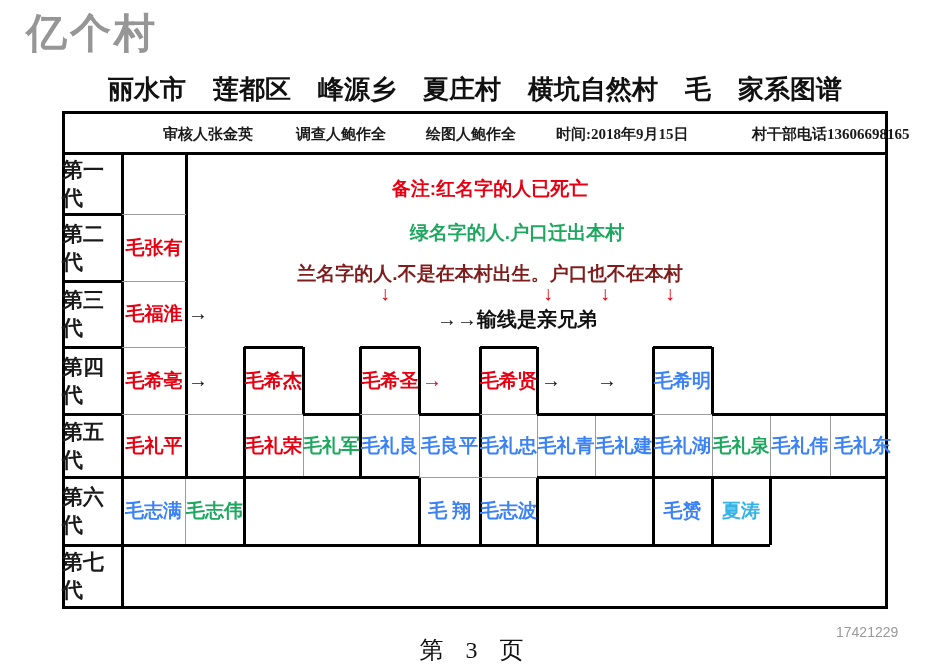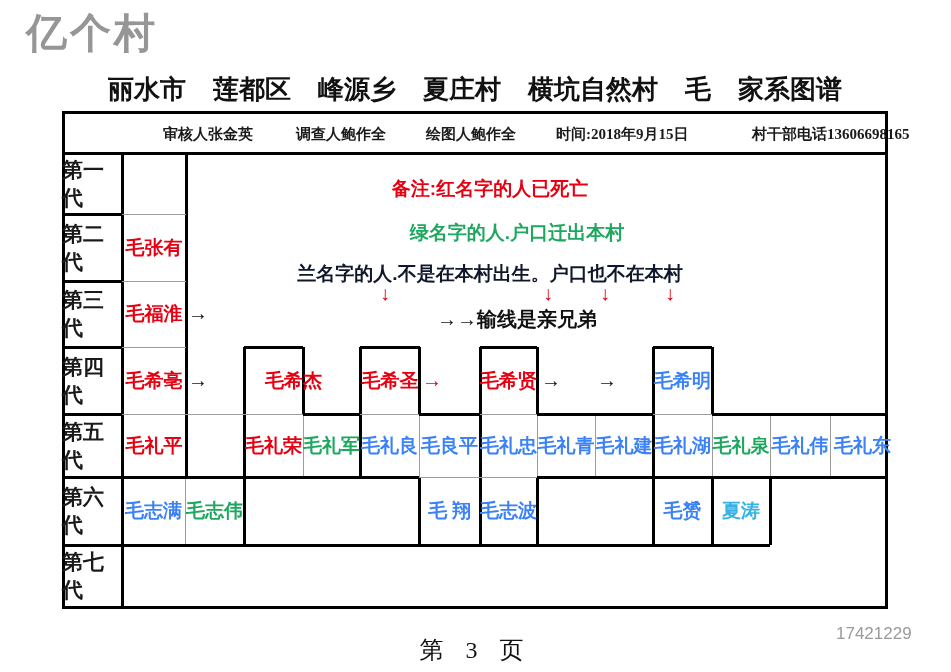--- a/index.html
+++ b/index.html
@@ -29,30 +29,30 @@
         font-size:21px;font-weight:600;}
   [data-status="deceased"]{color:#e60012;}
   [data-status="moved_out"]{color:#1ea75f;}
   [data-status="non_local"]{color:#35b3e6;}
   [data-status="normal"]{color:#3b82f6;}
   
   .legend{position:absolute;transform:translateX(-50%);font-family:"Liberation Sans",sans-serif;
         font-weight:bold;font-size:19px;white-space:nowrap;}
   .legend.red{color:#e60012;}
   .legend.green{color:#1ea75f;}
-  .legend.blue{color:#0f172a;}
+  .legend.blue{color:#7f1d1d;}
   .brothers{position:absolute;left:437px;top:306px;font-size:20px;font-weight:600;color:#111;white-space:nowrap;}
   .harrow{position:absolute;font-size:20px;font-weight:bold;line-height:22px;color:#111;}
   .harrow.red{color:#e60012;}
   .darrow{position:absolute;transform:translateX(-50%);font-size:20px;font-weight:bold;color:#e60012;line-height:22px;}
   
   .page-num{position:absolute;left:0;top:634px;width:951px;text-align:center;
         font-size:24px;letter-spacing:8px;color:#111;}
   .code{position:absolute;left:836px;top:624px;font-family:"Liberation Sans",sans-serif;
-        font-size:17px;color:#9a9a9a;}
+        font-size:14px;color:#9a9a9a;}
 </style>
 </head>
 <body>
 
 <div class="page">
 
   <div class="logo">亿个村</div>
 
   <div class="title">
     <span>丽水市</span>
@@ -146,21 +146,21 @@
       <div class="genlabel" style="left: 62px; top: 347px; width: 60px; height: 67px;">第四代</div>
       <div class="genlabel" style="left: 62px; top: 414px; width: 60px; height: 63px;">第五代</div>
       <div class="genlabel" style="left: 62px; top: 477px; width: 60px; height: 68px;">第六代</div>
       <div class="genlabel" style="left: 62px; top: 545px; width: 60px; height: 62px;">第七代</div>
       <div class="cell" data-status="deceased" style="left: 122px; top: 214px; width: 64px; height: 67px;">毛张有</div>
       <div class="cell" data-status="deceased" style="left: 122px; top: 281px; width: 64px; height: 66px;">毛福淮</div>
       <div class="cell" data-status="deceased" style="left: 122px; top: 347px; width: 64px; height: 67px;">毛希亳</div>
       <div class="cell" data-status="deceased" style="left: 122px; top: 414px; width: 64px; height: 63px;">毛礼平</div>
       <div class="cell" data-status="normal" style="left: 122px; top: 477px; width: 63px; height: 68px;">毛志满</div>
       <div class="cell" data-status="moved_out" style="left: 185px; top: 477px; width: 59px; height: 68px; font-family: Liberation Mono, monospace;">毛志伟</div>
-      <div class="cell" data-status="deceased" style="left: 244px; top: 347px; width: 59px; height: 67px; margin-left: 20px;">毛希杰</div>
+      <div class="cell" data-status="deceased" style="left: 244px; top: 347px; width: 59px; height: 67px;">毛希杰</div>
       <div class="cell" data-status="deceased" style="left: 360px; top: 347px; width: 60px; height: 67px;">毛希圣</div>
       <div class="cell" data-status="deceased" style="left: 480px; top: 347px; width: 57px; height: 67px;">毛希贤</div>
       <div class="cell" data-status="normal" style="left: 653px; top: 347px; width: 59px; height: 67px;">毛希明</div>
       <div class="cell" data-status="deceased" style="left: 244px; top: 414px; width: 59px; height: 63px;">毛礼荣</div>
       <div class="cell" data-status="moved_out" style="left: 303px; top: 414px; width: 57px; height: 63px;">毛礼军</div>
       <div class="cell" data-status="normal" style="left: 360px; top: 414px; width: 59px; height: 63px;">毛礼良</div>
       <div class="cell" data-status="normal" style="left: 419px; top: 414px; width: 61px; height: 63px;">毛良平</div>
       <div class="cell" data-status="normal" style="left: 480px; top: 414px; width: 57px; height: 63px;">毛礼忠</div>
       <div class="cell" data-status="normal" style="left: 537px; top: 414px; width: 58px; height: 63px;">毛礼青</div>
       <div class="cell" data-status="normal" style="left: 595px; top: 414px; width: 58px; height: 63px;">毛礼建</div>

